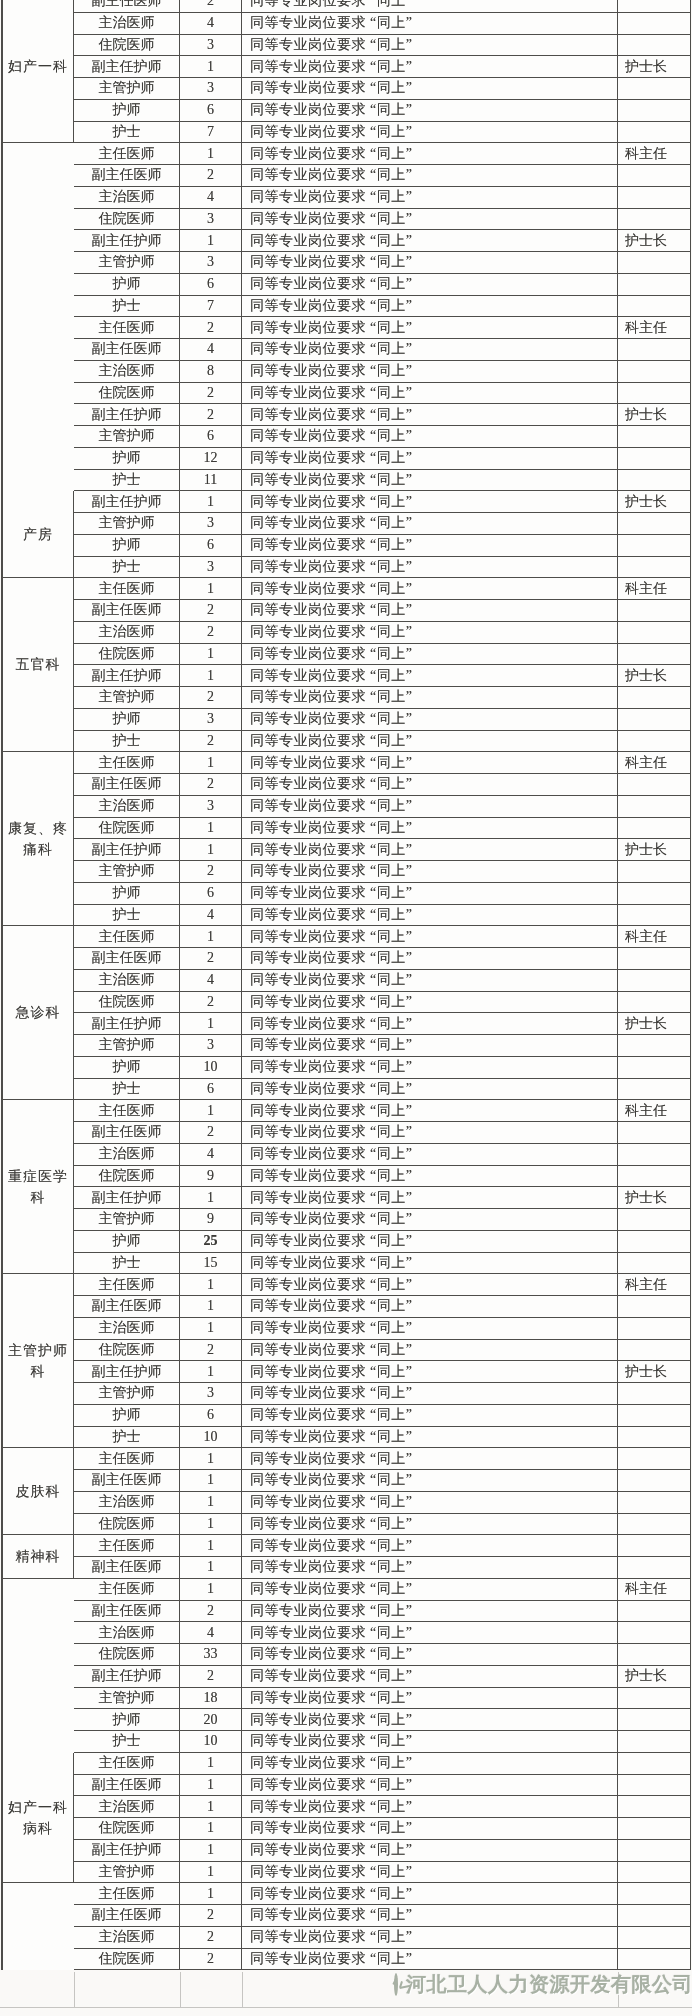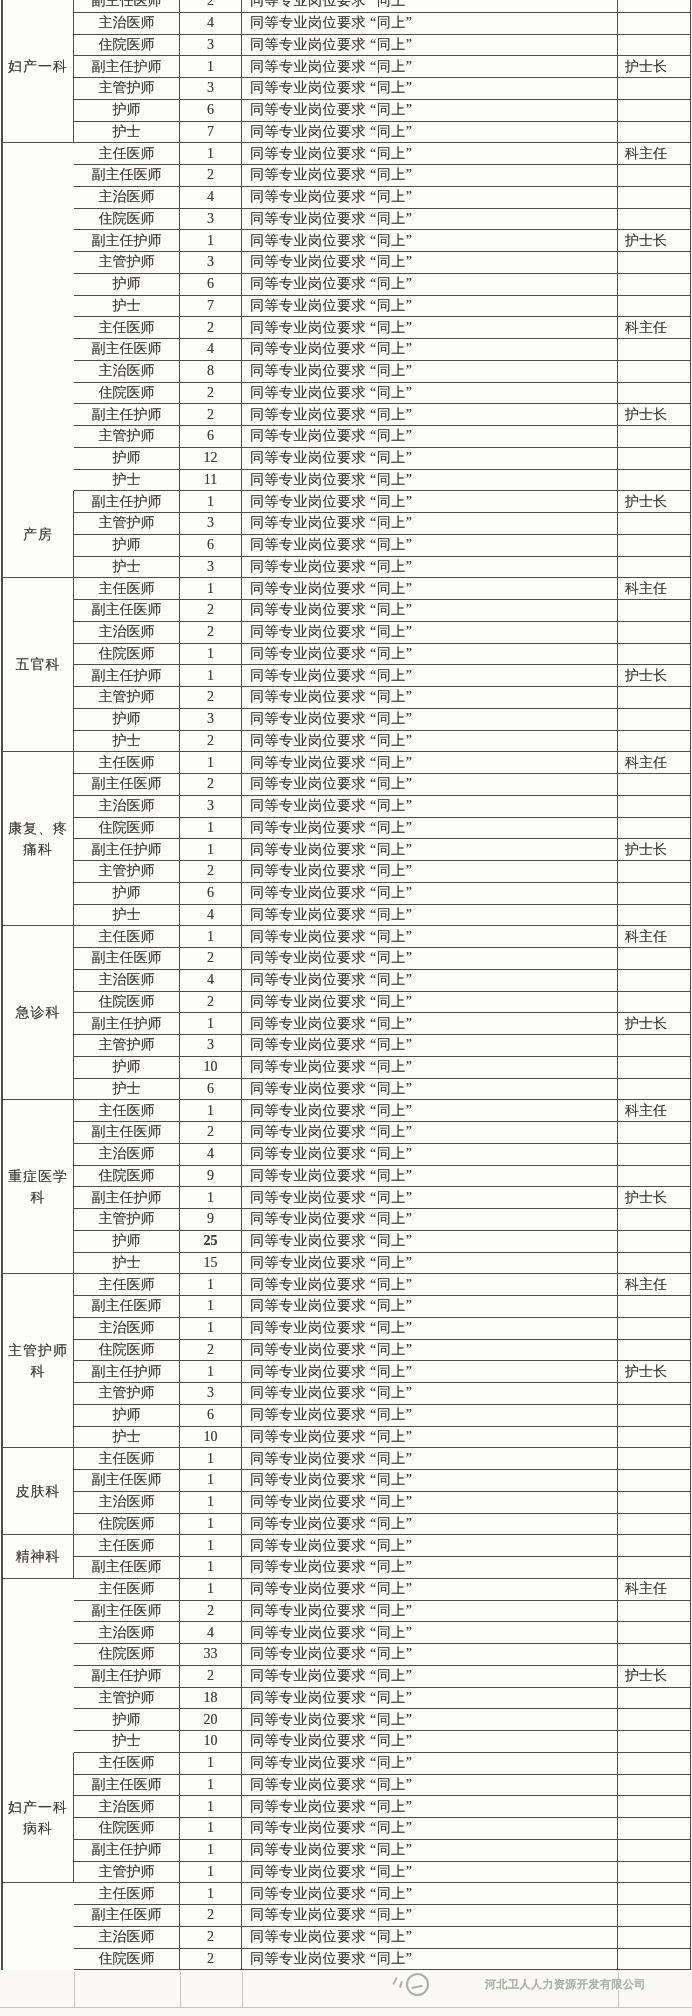--- a/index.html
+++ b/index.html
@@ -98,25 +98,24 @@
   }
   .wm-circle::after{
     content:"";position:absolute;left:3px;top:6px;
     width:11px;height:5px;
     border-bottom:2px solid var(--wm);
     transform:rotate(-12deg);
   }
   .wm-text{
     font-family:"Liberation Sans","DejaVu Sans",sans-serif;
     font-weight:bold;
-    font-size:11px;
+    font-size:20px;
     letter-spacing:0.5px;
     white-space:nowrap;
     text-shadow:1px 1px 0 #ffffff,0 0 1px rgba(125,135,120,.55);
-    margin-left:48px;
   }
 </style>
 </head>
 <body>
 
 <div class="page">
 
   <div class="table-clip">
     <div class="pos-table" id="pos-table">
         <div class="section">

